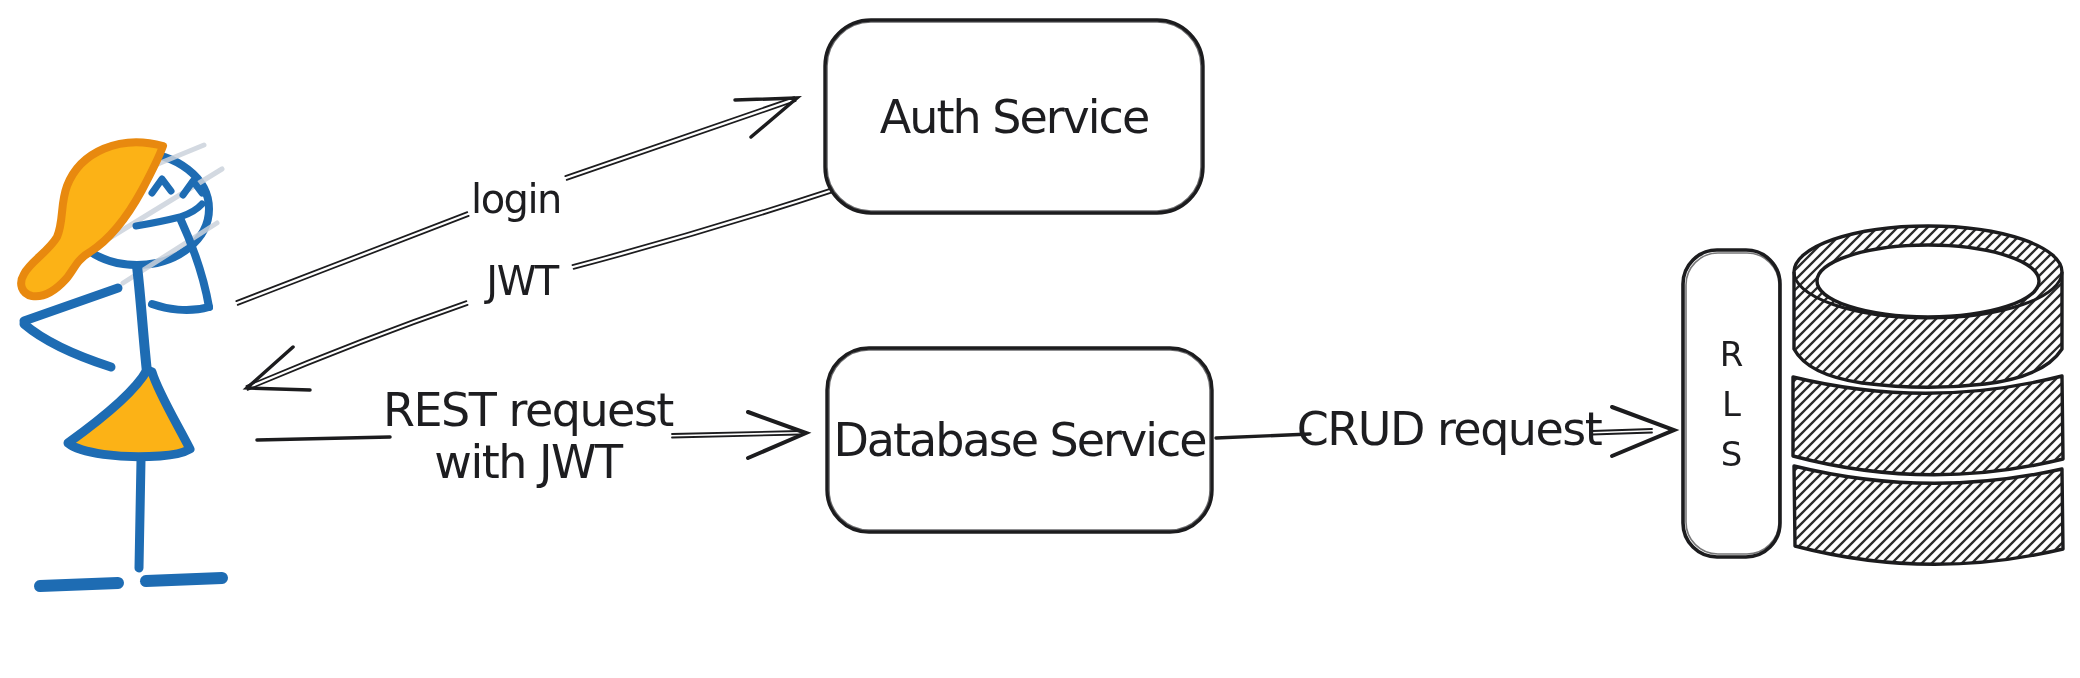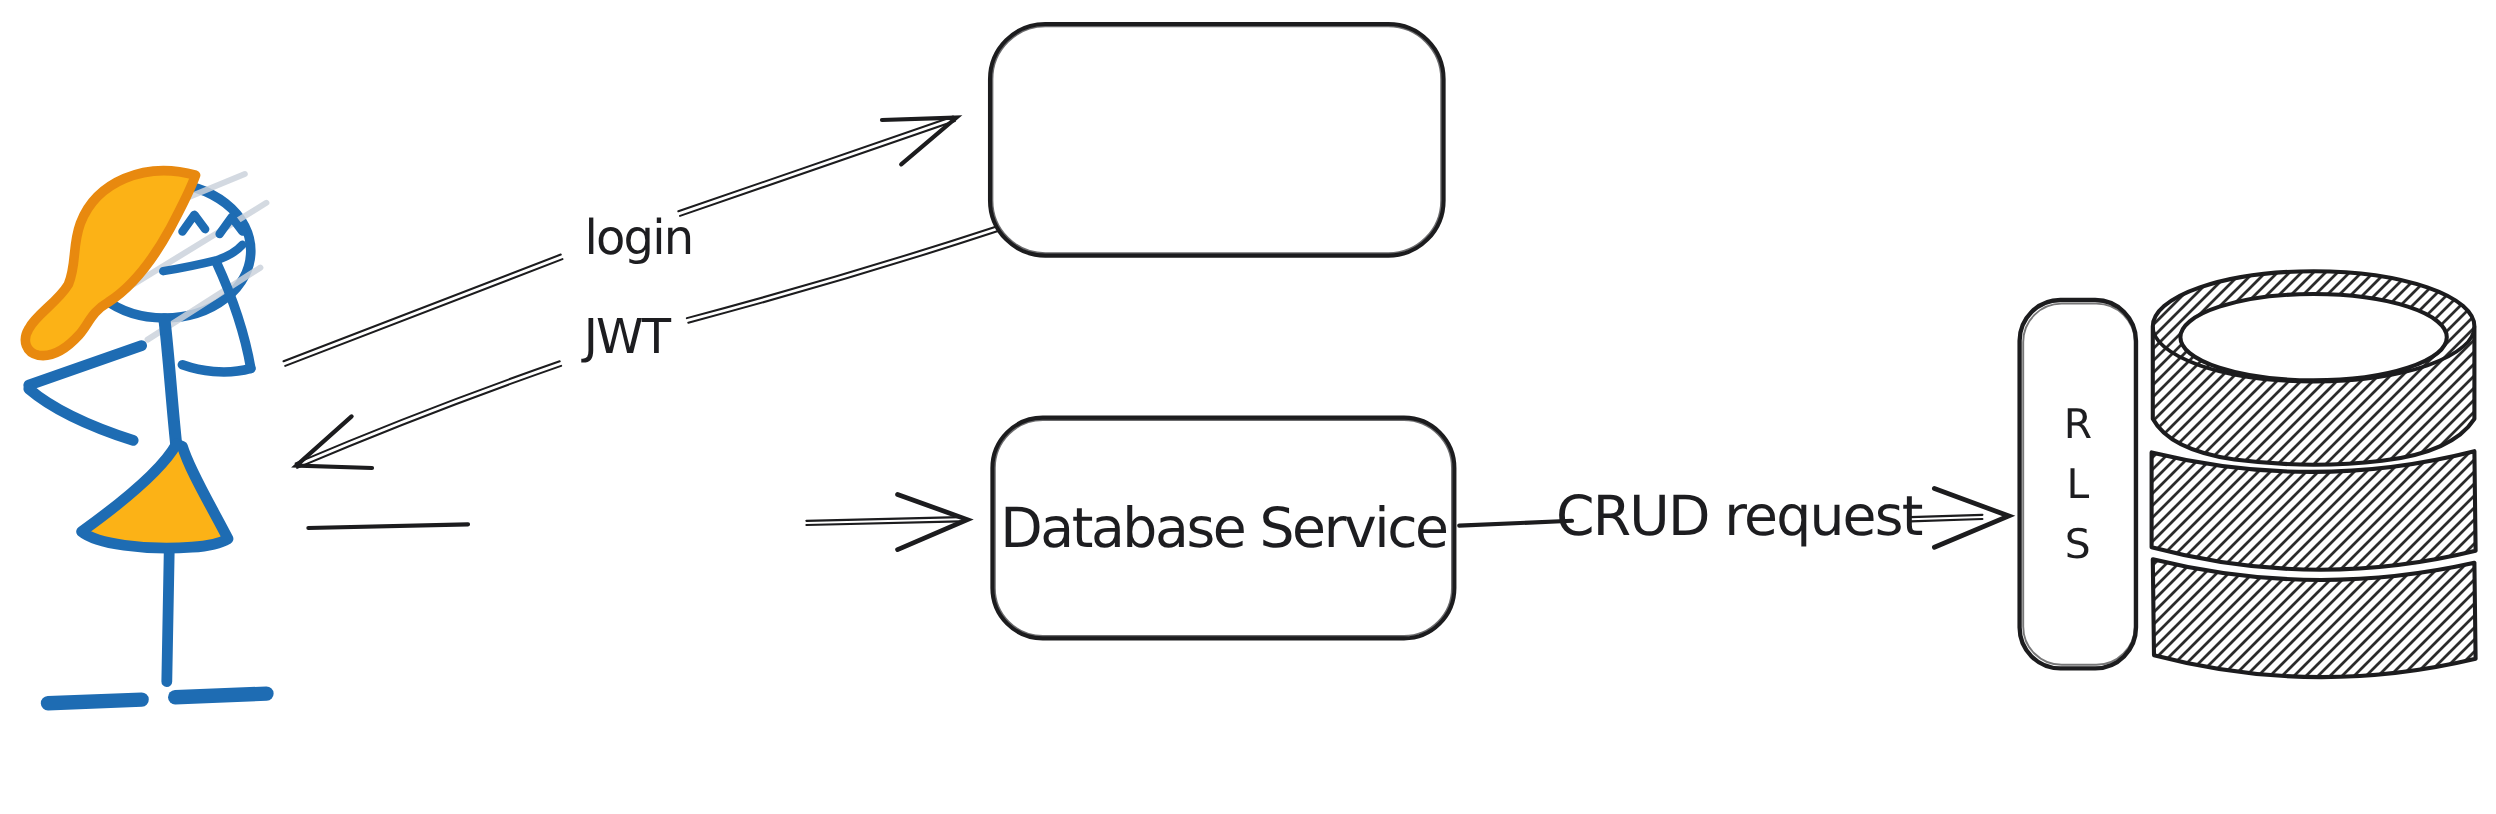--- a/index.html
+++ b/index.html
@@ -1,21 +1,21 @@
 <!DOCTYPE html>
 <html><head>
 <meta charset="utf-8">
 <style>
   html,body{margin:0;padding:0;background:#ffffff;}
   #canvas{position:relative;width:2080px;height:678px;background:#ffffff;overflow:hidden;
           font-family:"DejaVu Sans","Liberation Sans",sans-serif;}
   #drawing{position:absolute;left:0;top:0;}
   .lbl{position:absolute;transform:translate(-50%,-50%);color:#1d1d20;letter-spacing:-1.5px;
        white-space:nowrap;text-align:center;}
-  .lbl-login{left:516px;top:199px;font-size:40px;margin-left:16px;}
+  .lbl-login{left:516px;top:199px;font-size:40px;}
   .lbl-jwt{left:522px;top:281px;font-size:40px;text-align:right;}
   .lbl-rest{left:528px;top:437px;font-size:46px;line-height:1.12;}
   .lbl-crud{left:1449px;top:430px;font-size:46px;line-height:0.98;}
   .lbl-postgres{left:1894px;top:637px;font-size:42px;letter-spacing:-1px;}
   .boxlbl{position:absolute;display:flex;align-items:center;justify-content:center;
           color:#1d1d20;font-size:46px;letter-spacing:-2px;white-space:nowrap;}
   .boxlbl-auth{left:825px;top:20px;width:378px;height:193px;}
   .boxlbl-db{left:827px;top:348px;width:385px;height:184px;border-radius:20px;}
   .boxlbl-rls{left:1683px;top:250px;width:97px;height:307px;flex-direction:column;gap:16px;
               font-size:34px;letter-spacing:0;line-height:1;}
@@ -142,25 +142,30 @@
 
       <path d="M 1794,466 Q 1928,499 2062,469
                L 2063,549 Q 1928,581 1795,546 Z" fill="url(#hatch)" stroke-width="3.4"></path>
     </g>
   </svg>
 
   <div class="lbl lbl-login">login</div>
 
   <div class="lbl lbl-jwt">JWT</div>
 
+  <div class="lbl lbl-rest">
+    <div>REST request</div>
+    <div>with JWT</div>
+  </div>
 
   <div class="lbl lbl-crud">
     <div>CRUD request</div>
   </div>
 
+  <div class="boxlbl boxlbl-auth">Auth Service</div>
 
   <div class="boxlbl boxlbl-db">Database Service</div>
 
   <div class="boxlbl boxlbl-rls">
     <span>R</span>
     <span>L</span>
     <span>S</span>
   </div>
 
 

